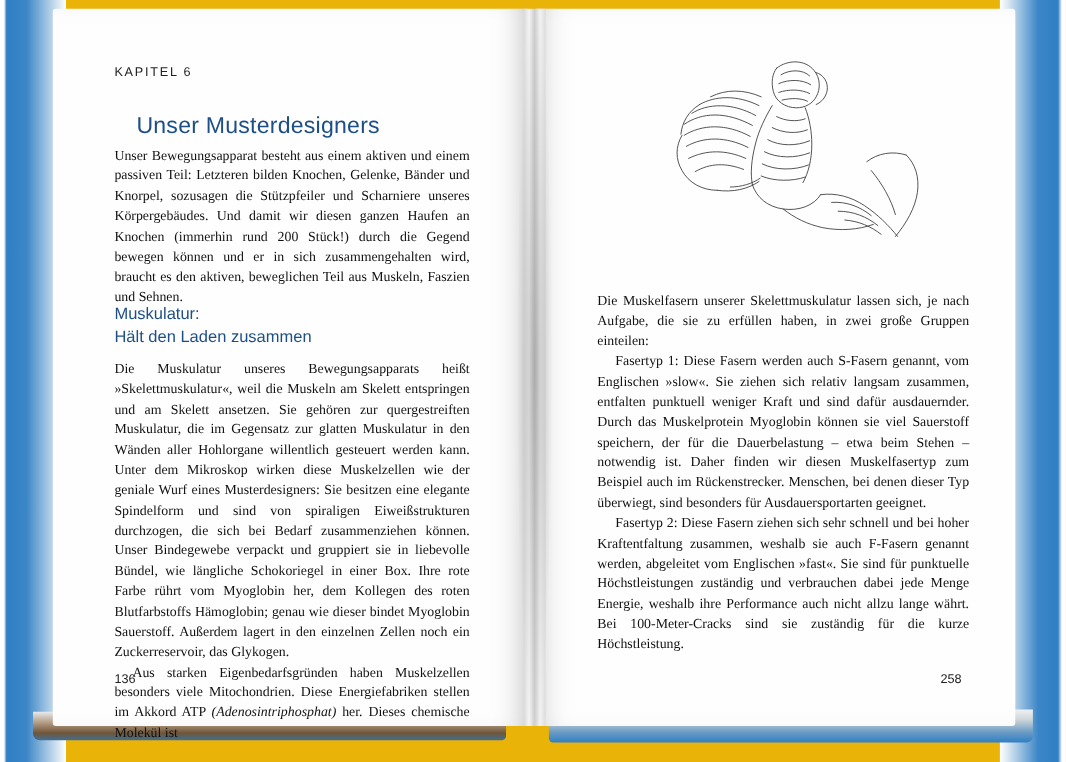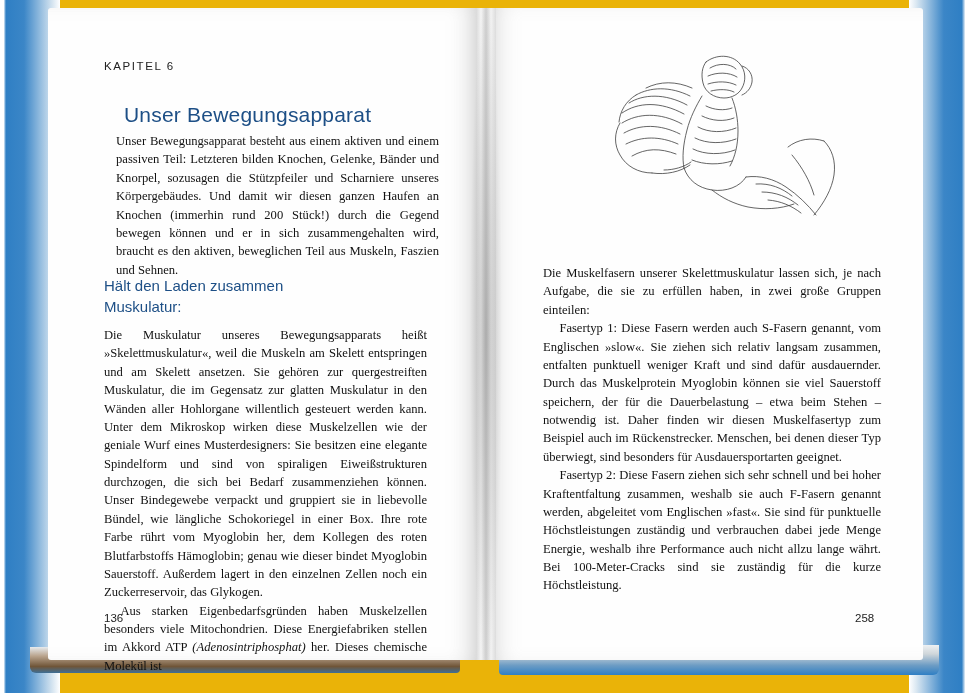--- a/index.html
+++ b/index.html
@@ -175,30 +175,30 @@
   <div class="page page-left"></div>
   <div class="page page-right"></div>
   <div class="gutter"></div>
   <div class="gutter-shadow"></div>
 
   <div class="col" style="left:104px; top:60px; width:320px;">
     <div class="chapter-label">KAPITEL 6</div>
   </div>
 
   <div class="col" style="left:124px; top:85px; width:330px;">
-    <h1 class="chapter-title">Unser Bewegungsapparat</h1>
-  </div>
-
-  <div class="col" style="left:116px; top:132px; width:323px;">
+    <h1 class="chapter-title">Unser Musterdesigners</h1>
+  </div>
+
+  <div class="col" style="left:104px; top:132px; width:323px;">
     <p class="body first-para">Unser Bewegungsapparat besteht aus einem aktiven und einem passiven Teil: Letzteren bilden Knochen, Gelenke, Bänder und Knorpel, sozusagen die Stützpfeiler und Scharniere unseres Körpergebäudes. Und damit wir diesen ganzen Haufen an Knochen (immerhin rund 200 Stück!) durch die Gegend bewegen können und er in sich zusammengehalten wird, braucht es den aktiven, beweglichen Teil aus Muskeln, Faszien und Sehnen.</p>
   </div>
 
   <div class="col" style="left:104px; top:275px; width:323px;">
+    <div class="section-head">Muskulatur:</div>
     <div class="section-head">Hält den Laden zusammen</div>
-    <div class="section-head">Muskulatur:</div>
   </div>
 
   <div class="col" style="left:104px; top:326px; width:323px;">
     <p class="body first-para">Die Muskulatur unseres Bewegungsapparats heißt »Skelettmuskulatur«, weil die Muskeln am Skelett entspringen und am Skelett ansetzen. Sie gehören zur quergestreiften Muskulatur, die im Gegensatz zur glatten Muskulatur in den Wänden aller Hohlorgane willentlich gesteuert werden kann. Unter dem Mikroskop wirken diese Muskelzellen wie der geniale Wurf eines Musterdesigners: Sie besitzen eine elegante Spindelform und sind von spiraligen Eiweißstrukturen durchzogen, die sich bei Bedarf zusammenziehen können. Unser Bindegewebe verpackt und gruppiert sie in liebevolle Bündel, wie längliche Schokoriegel in einer Box. Ihre rote Farbe rührt vom Myoglobin her, dem Kollegen des roten Blutfarbstoffs Hämoglobin; genau wie dieser bindet Myoglobin Sauerstoff. Außerdem lagert in den einzelnen Zellen noch ein Zuckerreservoir, das Glykogen.</p>
     <p class="body"><span>Aus starken Eigenbedarfsgründen haben Muskelzellen besonders viele Mitochondrien. Diese Energiefabriken stellen im Akkord ATP </span><i>(Adenosintriphosphat)</i><span> her. Dieses chemische Molekül ist</span></p>
   </div>
 
   <div class="folio" style="left:104px; top:612px;">136</div>
 
   <div class="illus-wrap">

